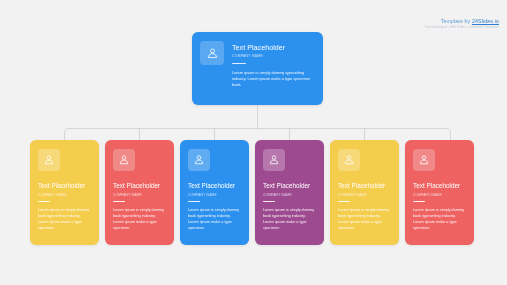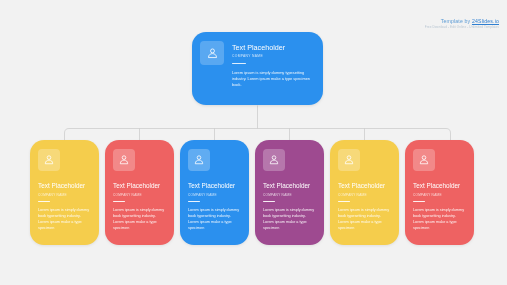--- a/index.html
+++ b/index.html
@@ -31,21 +31,21 @@
 
   
   #connectors{
     position:absolute;left:0;top:0;width:507px;height:285px;
     pointer-events:none;
   }
 
   
   .card{
     position:absolute;
-    border-radius:14px;
+    border-radius:6px;
     box-sizing:border-box;
     overflow:hidden;
   }
   .card .icon-box{
     position:absolute;
     border-radius:4px;
     display:flex;align-items:center;justify-content:center;
   }
   .card .c-title{
     position:absolute;

